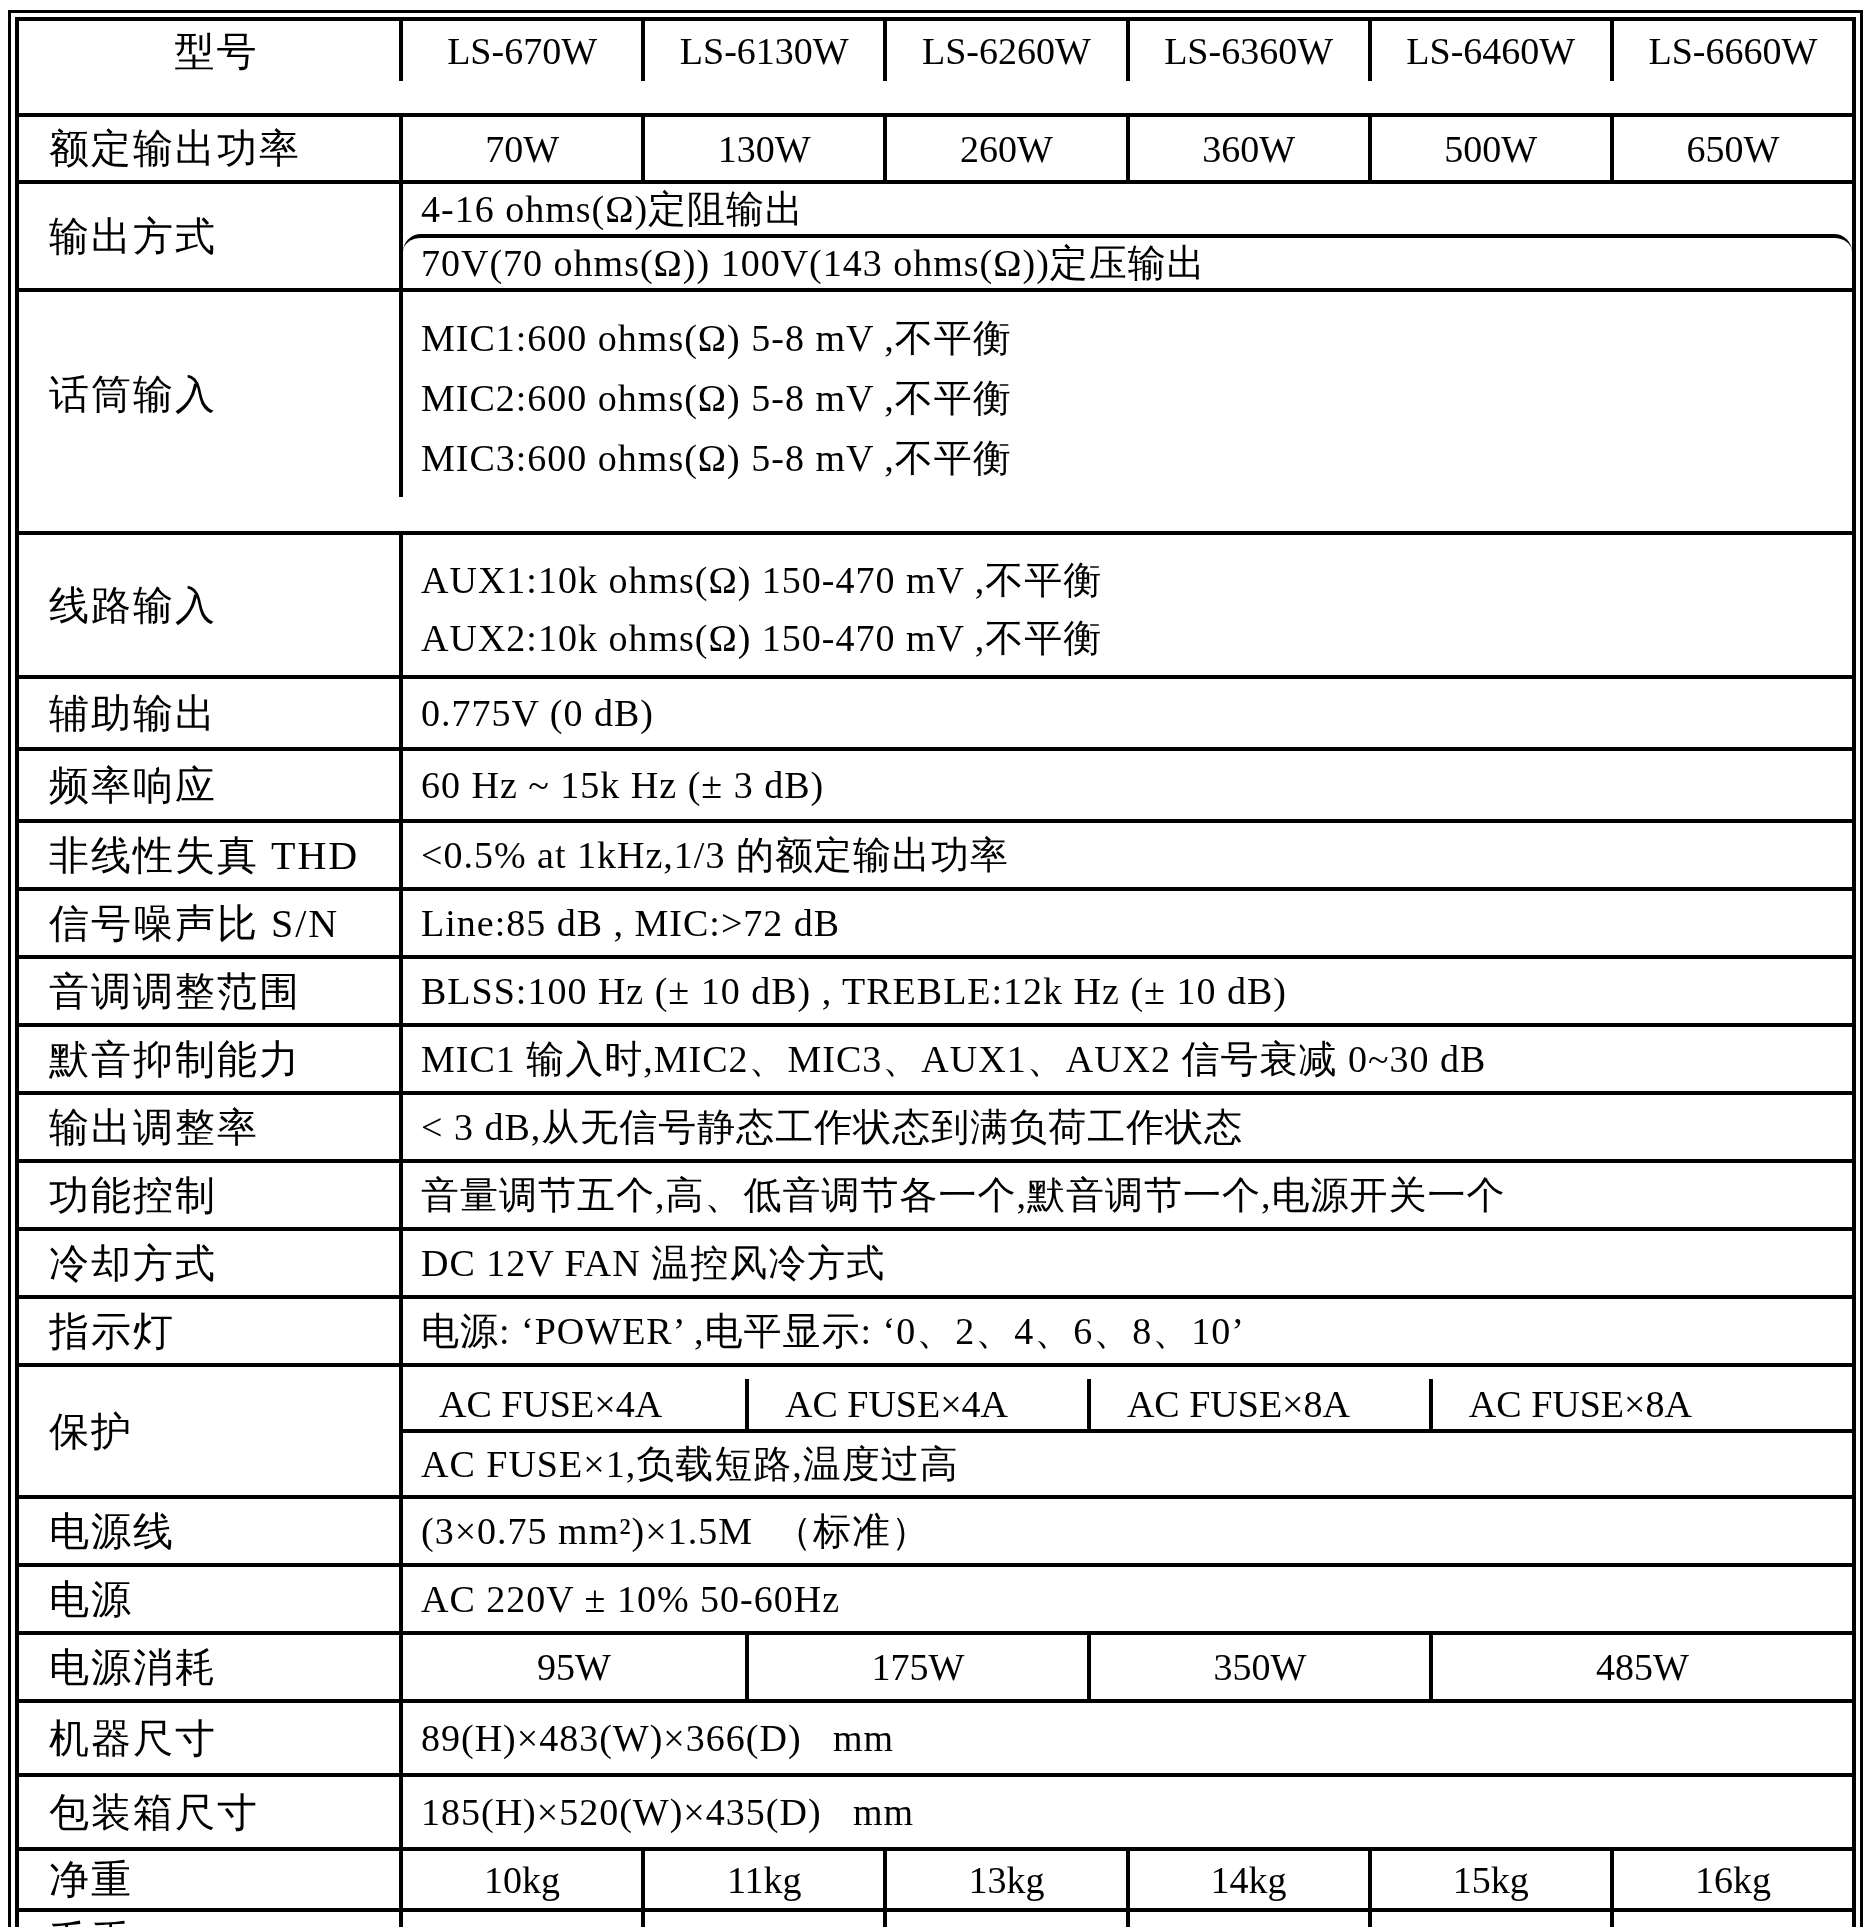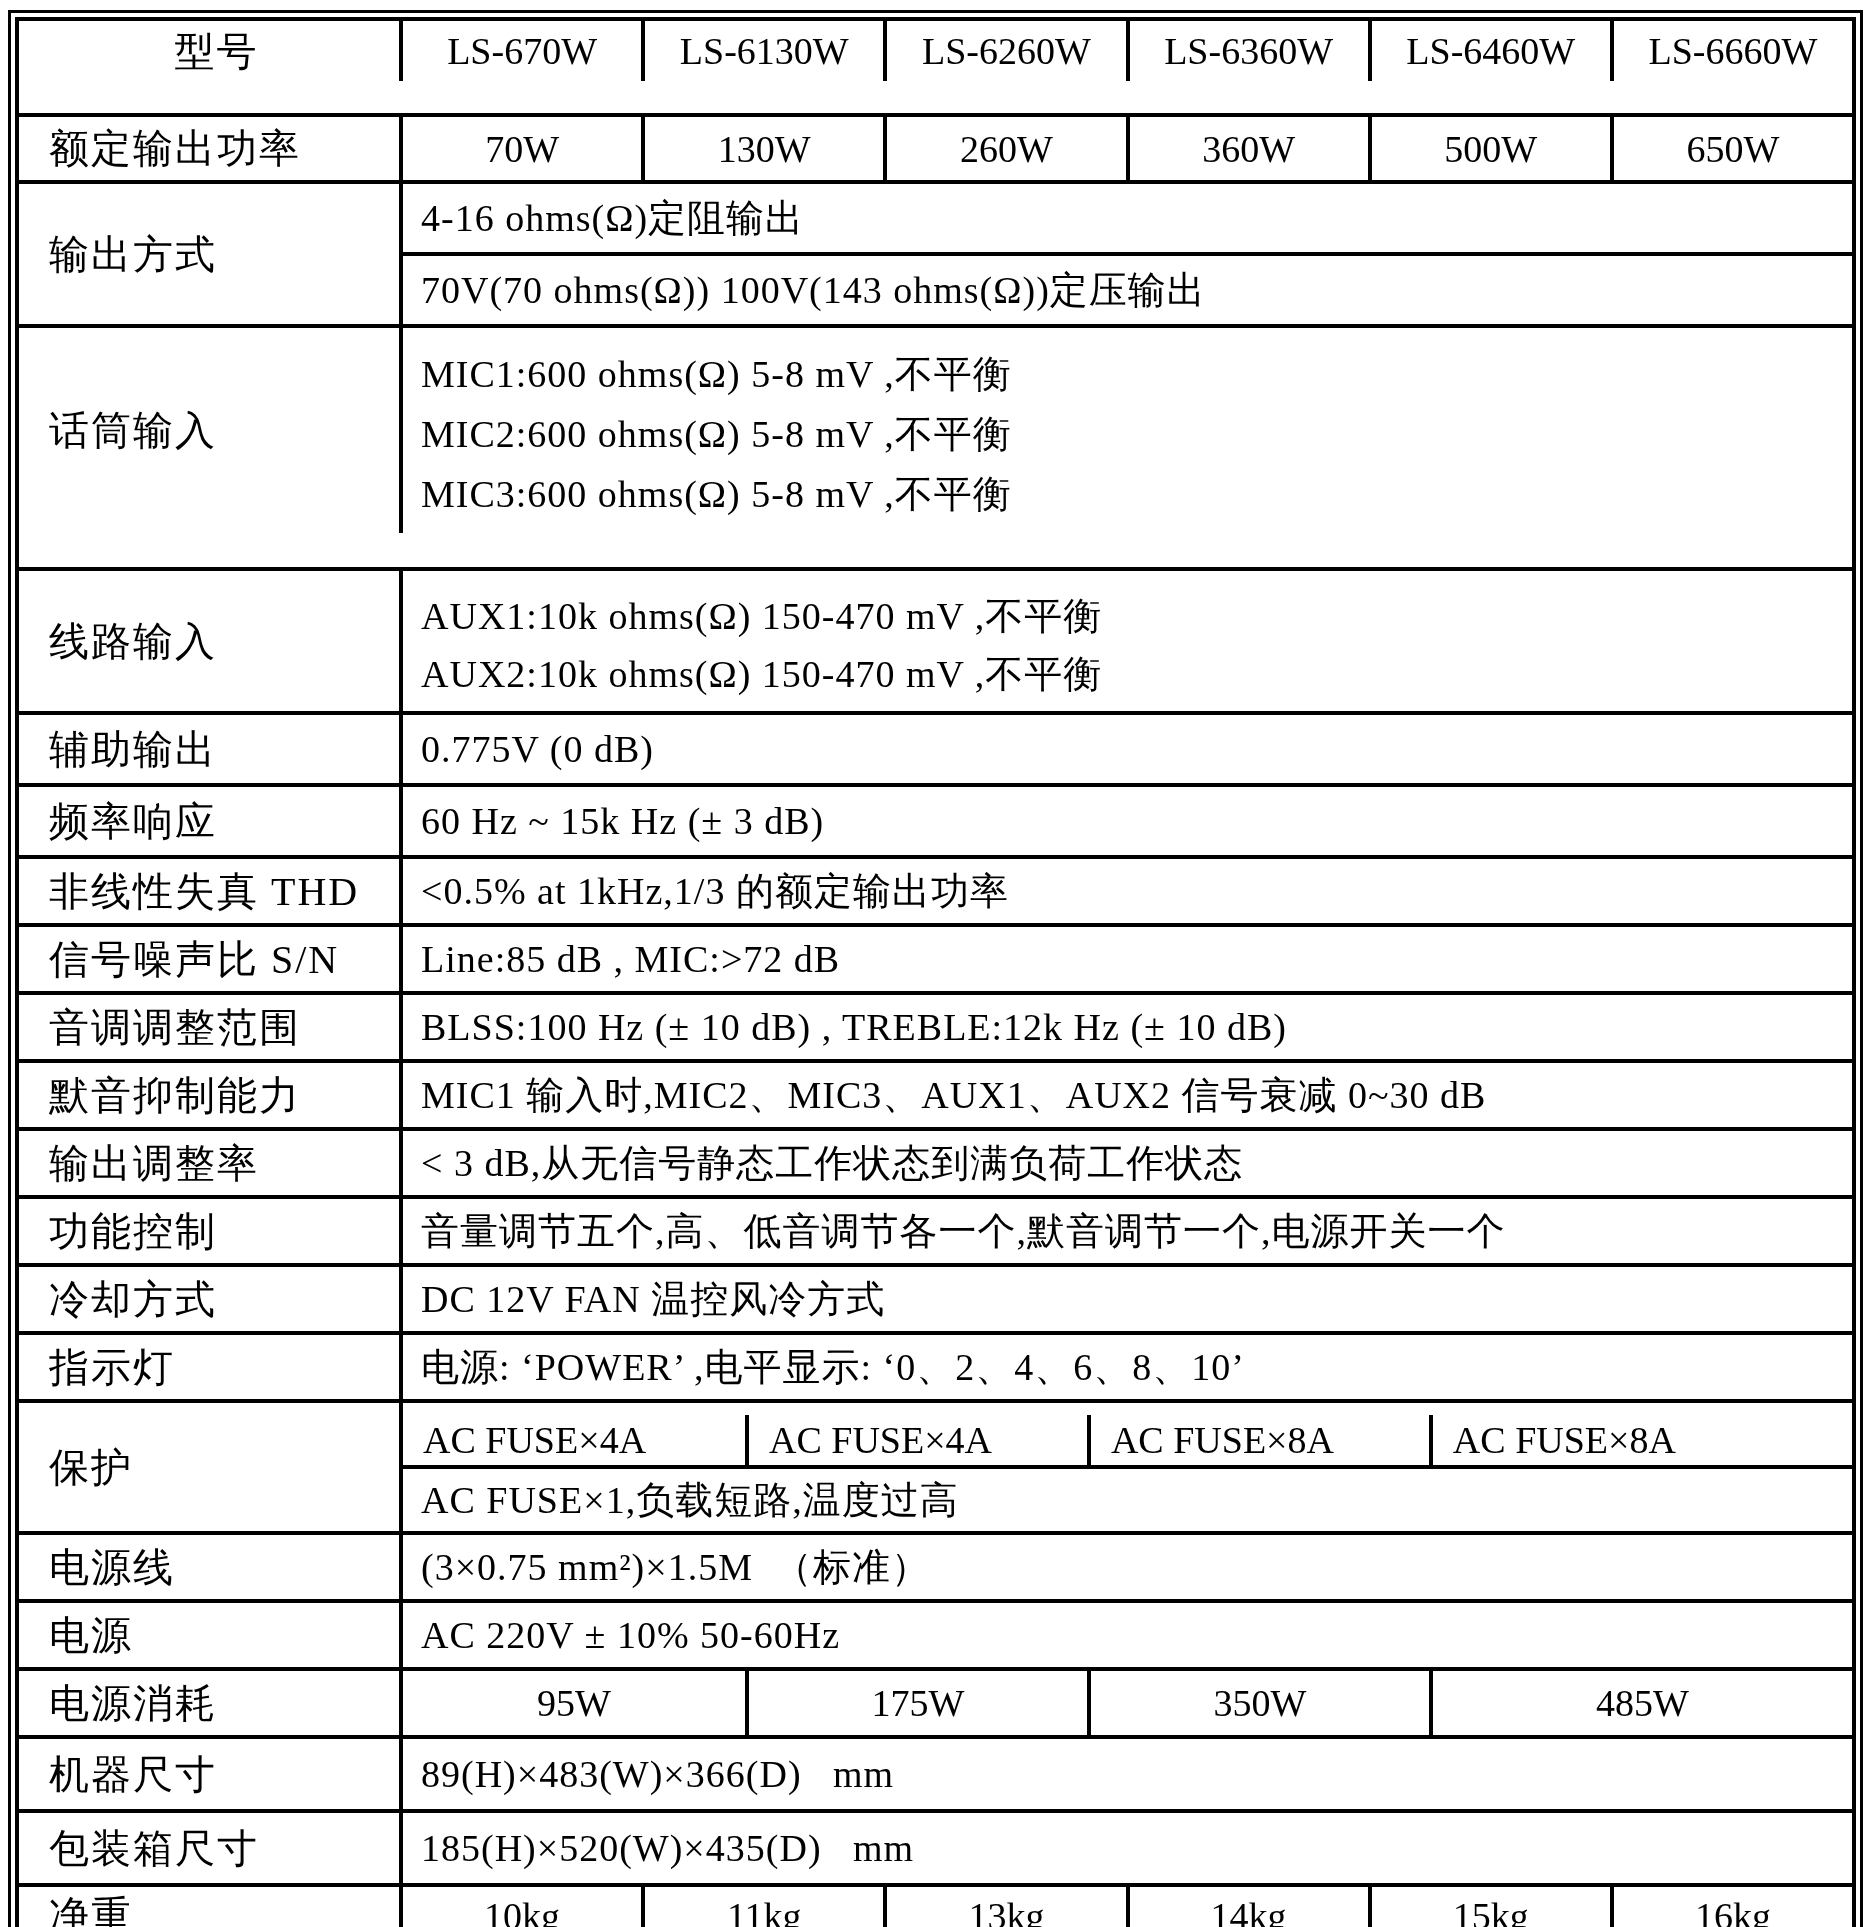--- a/index.html
+++ b/index.html
@@ -23,40 +23,40 @@
     font-size:40px;letter-spacing:2px;white-space:pre-wrap;
   }
   .label.center{justify-content:center;padding-left:15px;}
 
   .vals{flex:1;display:flex;align-items:stretch;}
   .vcell{
     flex:1;box-sizing:border-box;display:flex;align-items:center;justify-content:center;
     font-size:38px;white-space:pre-wrap;
   }
   .vcell:not(:first-child){border-left:4px solid #000;}
-  .vcell.left{justify-content:flex-start;padding-left:20px;margin-top:12px;}
+  .vcell.left{justify-content:flex-start;padding-left:36px;margin-top:12px;}
 
   
   .c4 .vcell{flex:0 0 23.6%;}
   .c4 .vcell:last-child{flex:1;}
 
   .span-val{
     flex:1;display:flex;align-items:center;padding-left:18px;box-sizing:border-box;
     font-size:38px;letter-spacing:1px;white-space:pre-wrap;
   }
   .span-val.multiline{flex-direction:column;align-items:flex-start;justify-content:space-around;padding-top:16px;padding-bottom:8px;}
 
   .subcol{flex:1;display:flex;flex-direction:column;}
   .subrow{display:flex;align-items:stretch;}
   .subrow:not(:first-child){border-top:4px solid #000;}
 
   
   .h-header{height:60px;}
   .h-rated{height:63px;margin-top:32px;}
-  .h-out{height:68px;}
+  .h-out{height:50px;border-radius:18px;}
   .h-mic{height:205px;}
   .h-aux{height:140px;margin-top:34px;}
   .h-std{height:68px;}
   .h-mid{height:64px;}
   .h-prot{height:62px;}
   .h-big{height:70px;}
   .h-wt{height:57px;}
 </style>
 </head>
 <body>

